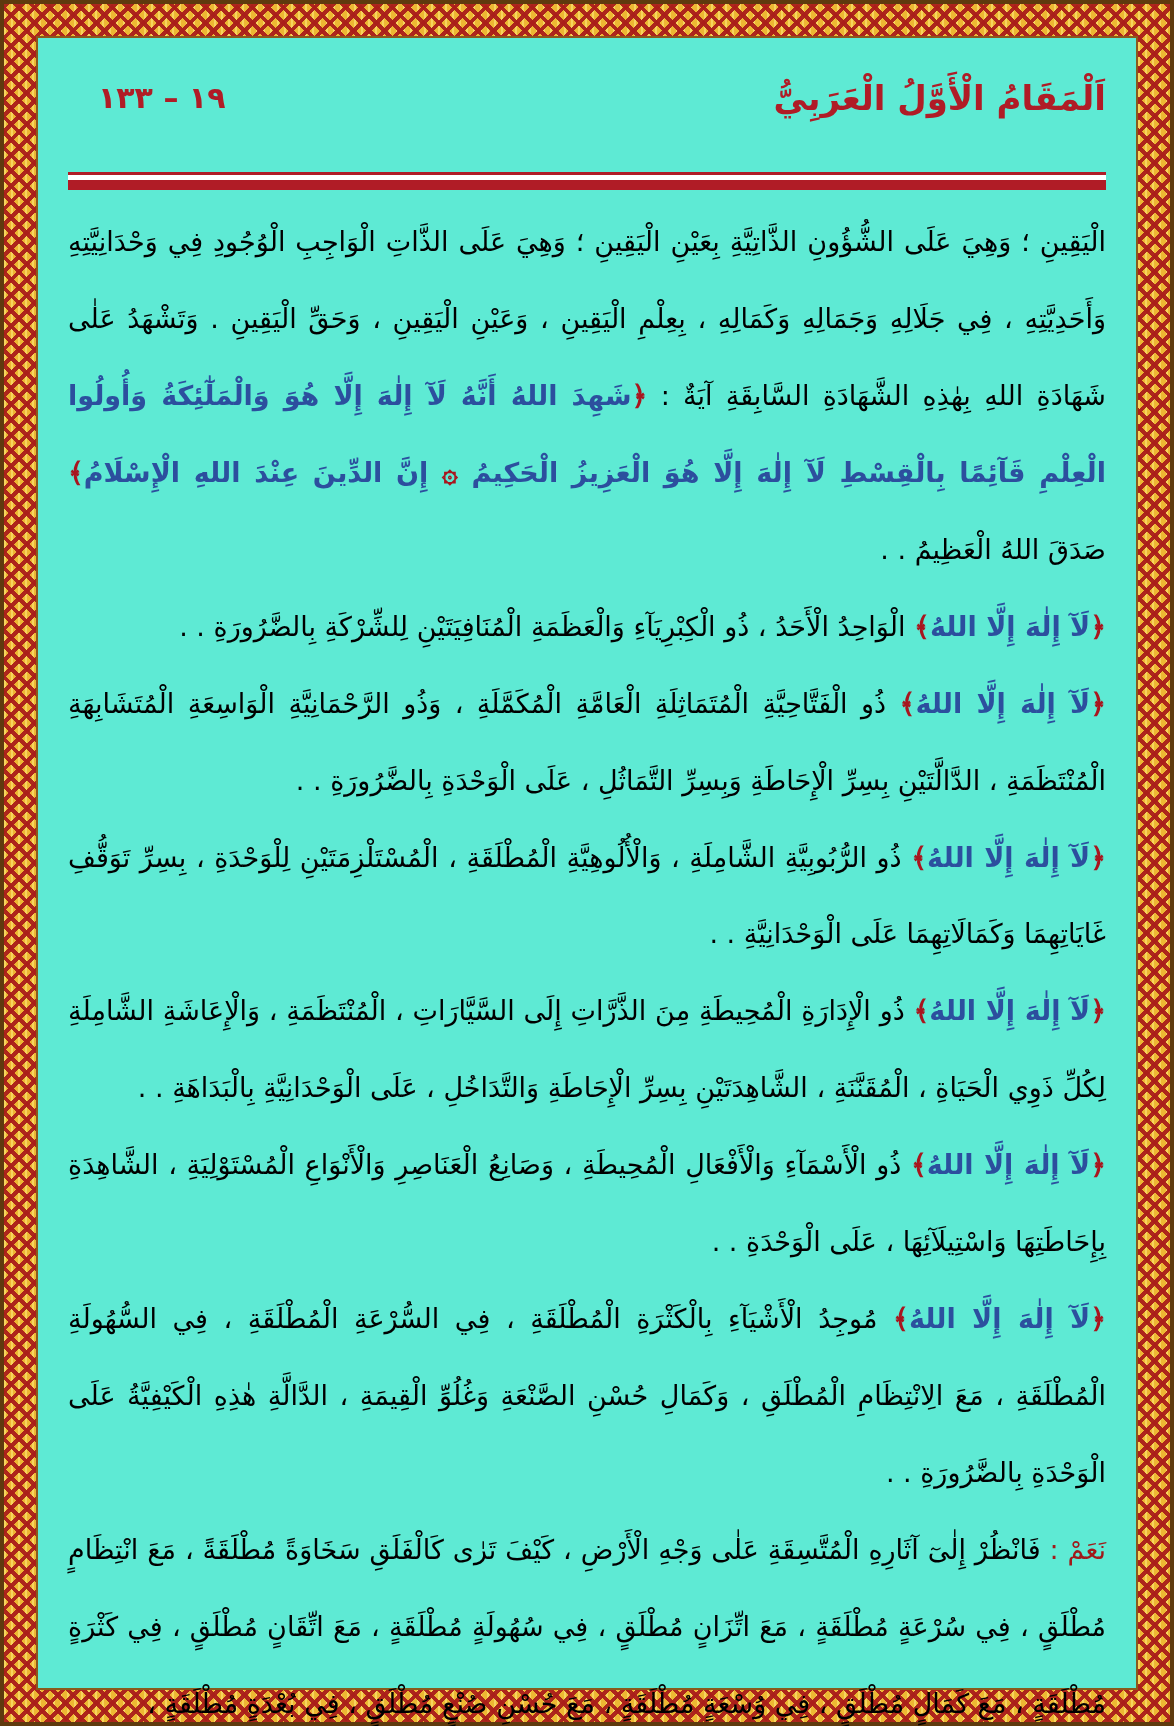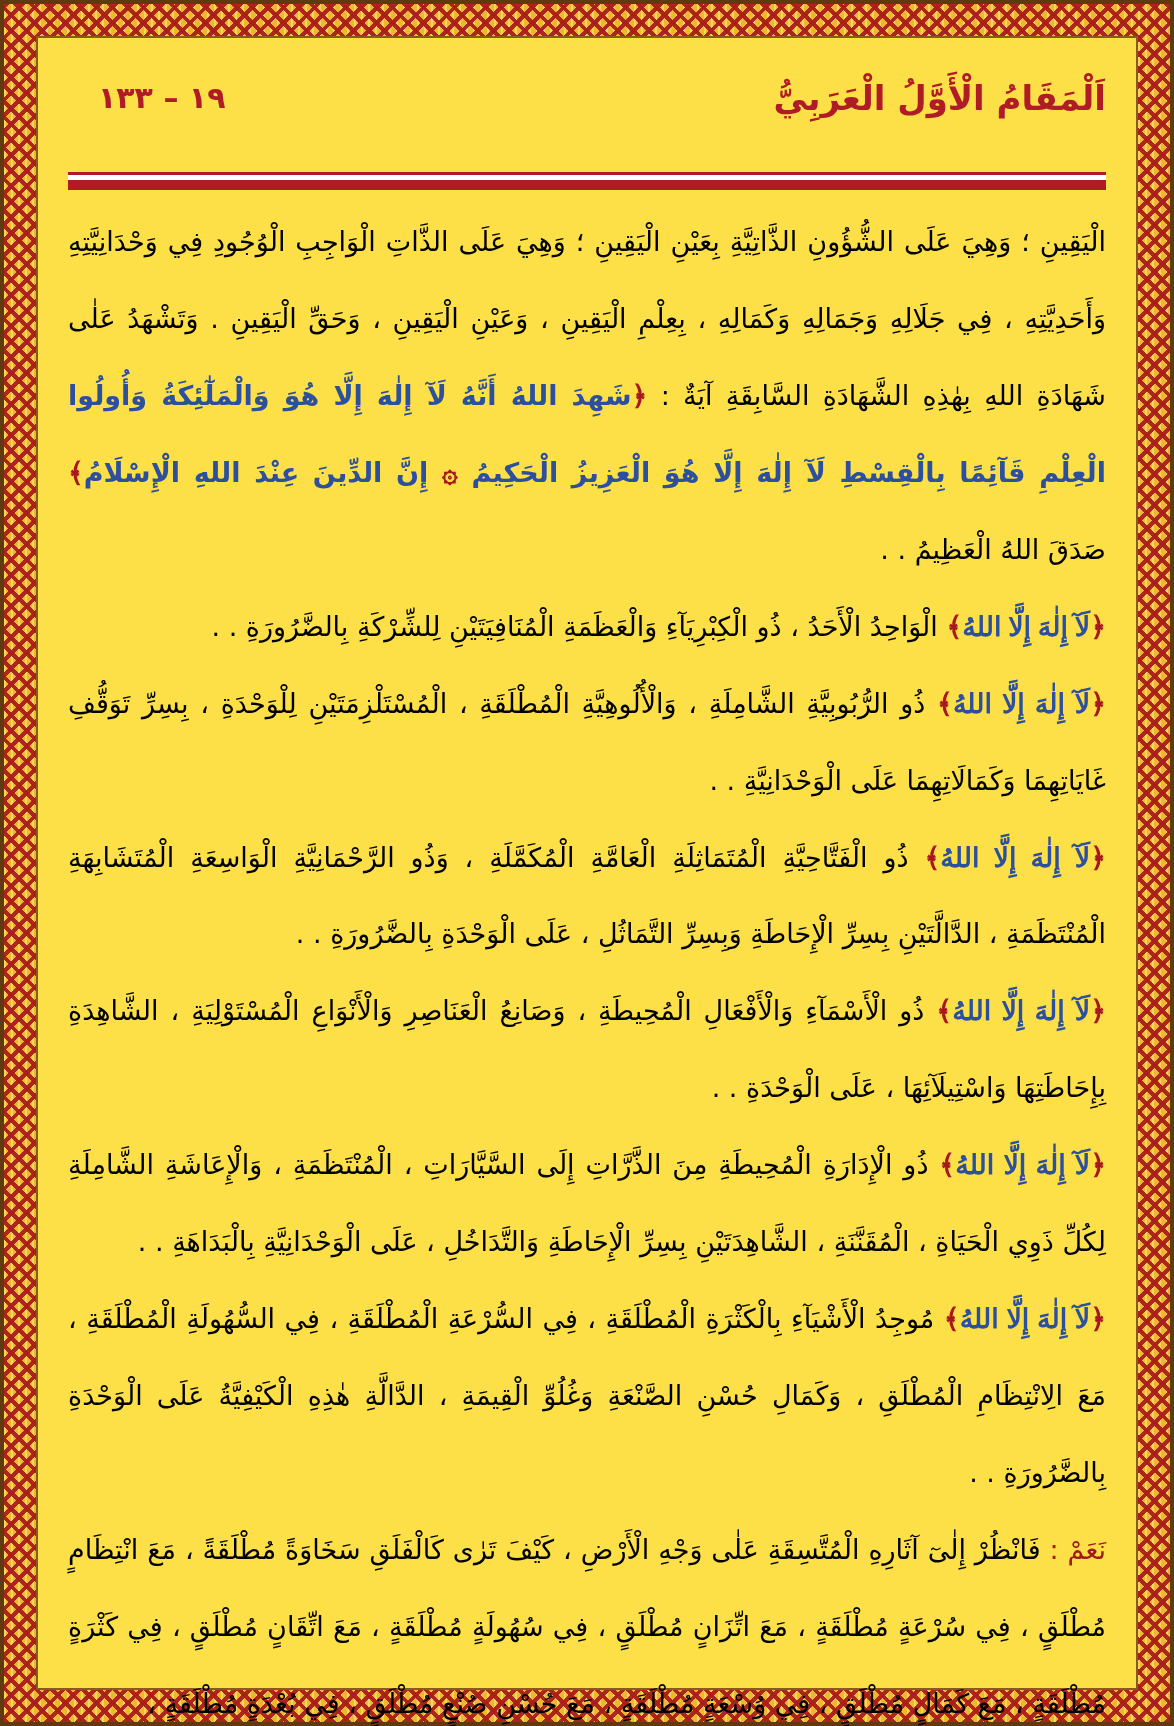--- a/index.html
+++ b/index.html
@@ -16,21 +16,21 @@
     position:absolute;inset:0;
     background:
       repeating-linear-gradient(45deg, rgba(170,30,26,.95) 0 4px, rgba(170,30,26,0) 4px 11px),
       repeating-linear-gradient(135deg, rgba(170,30,26,.95) 0 4px, rgba(170,30,26,0) 4px 11px),
       repeating-linear-gradient(90deg, #f7d45e 0 2px, #edb733 2px 7px);
     border:4px solid #5f3a0e;
     box-sizing:border-box;
   }
   .content{
     position:absolute;inset:36px;
-    background:#fde047;
+    background:#5eead4;
     border:2px solid #8a5a1c;
     box-sizing:border-box;
     padding:16px 30px 0 30px;
   }
   .header{position:relative;height:108px;}
   .page-label{
     position:absolute;left:30px;top:26px;
     color:#b01c26;font-weight:bold;font-size:30px;letter-spacing:2px;
   }
   .title{
@@ -46,21 +46,21 @@
     text-align:justify;
     text-justify:inter-word;
     font-size:27px;
     line-height:2.85;
     color:#000;
   }
   .body-text p{margin:0;}
   .quran{color:#2c4f9e;font-weight:bold;}
   .orn{color:#a8161e;font-weight:bold;}
   .star{color:#a8161e;font-weight:bold;}
-  .tahlil{color:#2c4f9e;font-weight:bold;font-family:Liberation Serif, serif;}
+  .tahlil{color:#2c4f9e;font-weight:bold;}
   .naam-lead{color:#a01a1a;font-weight:normal;}
 </style>
 </head>
 <body>
 
 <div class="page">
   <div class="frame-band"></div>
   <div class="content">
 
     <div class="header">
@@ -71,27 +71,27 @@
     <div class="rule-gap"></div>
     <div class="rule-thick"></div>
 
     <div class="body-text">
 
       <p><span>الْيَقِينِ ؛ وَهِيَ عَلَى الشُّؤُونِ الذَّاتِيَّةِ بِعَيْنِ الْيَقِينِ ؛ وَهِيَ عَلَى الذَّاتِ الْوَاجِبِ الْوُجُودِ فِي وَحْدَانِيَّتِهِ وَأَحَدِيَّتِهِ ، فِي جَلَالِهِ وَجَمَالِهِ وَكَمَالِهِ ، بِعِلْمِ الْيَقِينِ ، وَعَيْنِ الْيَقِينِ ، وَحَقِّ الْيَقِينِ . وَتَشْهَدُ عَلٰى شَهَادَةِ اللهِ بِهٰذِهِ الشَّهَادَةِ السَّابِقَةِ آيَةٌ : </span><span class="orn">﴿</span><span class="quran">شَهِدَ اللهُ أَنَّهُ لَآ إِلٰهَ إِلَّا هُوَ وَالْمَلٰٓئِكَةُ وَأُولُوا الْعِلْمِ قَآئِمًا بِالْقِسْطِ لَآ إِلٰهَ إِلَّا هُوَ الْعَزِيزُ الْحَكِيمُ </span><span class="star">۞</span><span class="quran"> إِنَّ الدِّينَ عِنْدَ اللهِ الْإِسْلَامُ</span><span class="orn">﴾</span><span> صَدَقَ اللهُ الْعَظِيمُ . .</span></p>
 
       <p><span class="orn">﴿</span><span class="tahlil">لَآ إِلٰهَ إِلَّا اللهُ</span><span class="orn">﴾</span><span> الْوَاحِدُ الْأَحَدُ ، ذُو الْكِبْرِيَآءِ وَالْعَظَمَةِ الْمُنَافِيَتَيْنِ لِلشِّرْكَةِ بِالضَّرُورَةِ . .</span></p>
 
 
+      <p><span class="orn">﴿</span><span class="tahlil">لَآ إِلٰهَ إِلَّا اللهُ</span><span class="orn">﴾</span><span> ذُو الْفَتَّاحِيَّةِ الْمُتَمَاثِلَةِ الْعَامَّةِ الْمُكَمَّلَةِ ، وَذُو الرَّحْمَانِيَّةِ الْوَاسِعَةِ الْمُتَشَابِهَةِ الْمُنْتَظَمَةِ ، الدَّالَّتَيْنِ بِسِرِّ الْإِحَاطَةِ وَبِسِرِّ التَّمَاثُلِ ، عَلَى الْوَحْدَةِ بِالضَّرُورَةِ . .</span></p>
+
       <p><span class="orn">﴿</span><span class="tahlil">لَآ إِلٰهَ إِلَّا اللهُ</span><span class="orn">﴾</span><span> ذُو الرُّبُوبِيَّةِ الشَّامِلَةِ ، وَالْأُلُوهِيَّةِ الْمُطْلَقَةِ ، الْمُسْتَلْزِمَتَيْنِ لِلْوَحْدَةِ ، بِسِرِّ تَوَقُّفِ غَايَاتِهِمَا وَكَمَالَاتِهِمَا عَلَى الْوَحْدَانِيَّةِ . .</span></p>
 
-      <p><span class="orn">﴿</span><span class="tahlil">لَآ إِلٰهَ إِلَّا اللهُ</span><span class="orn">﴾</span><span> ذُو الْفَتَّاحِيَّةِ الْمُتَمَاثِلَةِ الْعَامَّةِ الْمُكَمَّلَةِ ، وَذُو الرَّحْمَانِيَّةِ الْوَاسِعَةِ الْمُتَشَابِهَةِ الْمُنْتَظَمَةِ ، الدَّالَّتَيْنِ بِسِرِّ الْإِحَاطَةِ وَبِسِرِّ التَّمَاثُلِ ، عَلَى الْوَحْدَةِ بِالضَّرُورَةِ . .</span></p>
+      <p><span class="orn">﴿</span><span class="tahlil">لَآ إِلٰهَ إِلَّا اللهُ</span><span class="orn">﴾</span><span> ذُو الْإِدَارَةِ الْمُحِيطَةِ مِنَ الذَّرَّاتِ إِلَى السَّيَّارَاتِ ، الْمُنْتَظَمَةِ ، وَالْإِعَاشَةِ الشَّامِلَةِ لِكُلِّ ذَوِي الْحَيَاةِ ، الْمُقَنَّنَةِ ، الشَّاهِدَتَيْنِ بِسِرِّ الْإِحَاطَةِ وَالتَّدَاخُلِ ، عَلَى الْوَحْدَانِيَّةِ بِالْبَدَاهَةِ . .</span></p>
 
       <p><span class="orn">﴿</span><span class="tahlil">لَآ إِلٰهَ إِلَّا اللهُ</span><span class="orn">﴾</span><span> ذُو الْأَسْمَآءِ وَالْأَفْعَالِ الْمُحِيطَةِ ، وَصَانِعُ الْعَنَاصِرِ وَالْأَنْوَاعِ الْمُسْتَوْلِيَةِ ، الشَّاهِدَةِ بِإِحَاطَتِهَا وَاسْتِيلَآئِهَا ، عَلَى الْوَحْدَةِ . .</span></p>
-
-      <p><span class="orn">﴿</span><span class="tahlil">لَآ إِلٰهَ إِلَّا اللهُ</span><span class="orn">﴾</span><span> ذُو الْإِدَارَةِ الْمُحِيطَةِ مِنَ الذَّرَّاتِ إِلَى السَّيَّارَاتِ ، الْمُنْتَظَمَةِ ، وَالْإِعَاشَةِ الشَّامِلَةِ لِكُلِّ ذَوِي الْحَيَاةِ ، الْمُقَنَّنَةِ ، الشَّاهِدَتَيْنِ بِسِرِّ الْإِحَاطَةِ وَالتَّدَاخُلِ ، عَلَى الْوَحْدَانِيَّةِ بِالْبَدَاهَةِ . .</span></p>
 
       <p><span class="orn">﴿</span><span class="tahlil">لَآ إِلٰهَ إِلَّا اللهُ</span><span class="orn">﴾</span><span> مُوجِدُ الْأَشْيَآءِ بِالْكَثْرَةِ الْمُطْلَقَةِ ، فِي السُّرْعَةِ الْمُطْلَقَةِ ، فِي السُّهُولَةِ الْمُطْلَقَةِ ، مَعَ الِانْتِظَامِ الْمُطْلَقِ ، وَكَمَالِ حُسْنِ الصَّنْعَةِ وَغُلُوِّ الْقِيمَةِ ، الدَّالَّةِ هٰذِهِ الْكَيْفِيَّةُ عَلَى الْوَحْدَةِ بِالضَّرُورَةِ . .</span></p>
 
       <p><span class="naam-lead">نَعَمْ : </span><span>فَانْظُرْ إِلٰىٓ آثَارِهِ الْمُتَّسِقَةِ عَلٰى وَجْهِ الْأَرْضِ ، كَيْفَ تَرٰى كَالْفَلَقِ سَخَاوَةً مُطْلَقَةً ، مَعَ انْتِظَامٍ مُطْلَقٍ ، فِي سُرْعَةٍ مُطْلَقَةٍ ، مَعَ اتِّزَانٍ مُطْلَقٍ ، فِي سُهُولَةٍ مُطْلَقَةٍ ، مَعَ اتِّقَانٍ مُطْلَقٍ ، فِي كَثْرَةٍ مُطْلَقَةٍ ، مَعَ كَمَالٍ مُطْلَقٍ ، فِي وُسْعَةٍ مُطْلَقَةٍ ، مَعَ حُسْنِ صُنْعٍ مُطْلَقٍ ، فِي بُعْدَةٍ مُطْلَقَةٍ ،</span></p>
 
     </div>
   </div>
 </div>
 
 </body></html>

